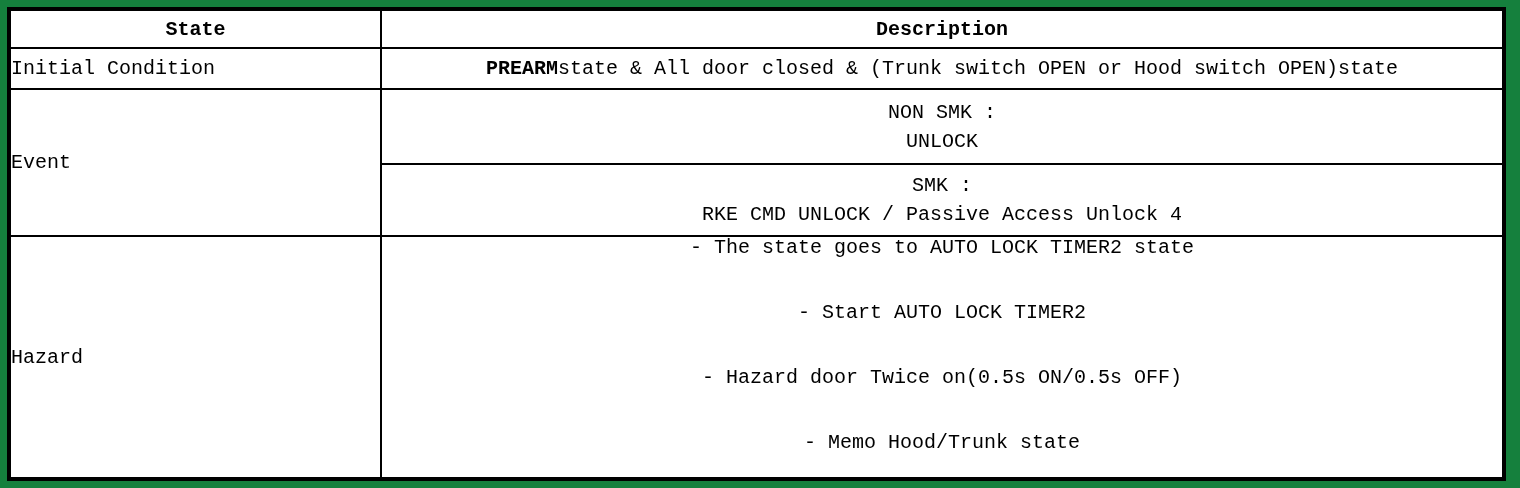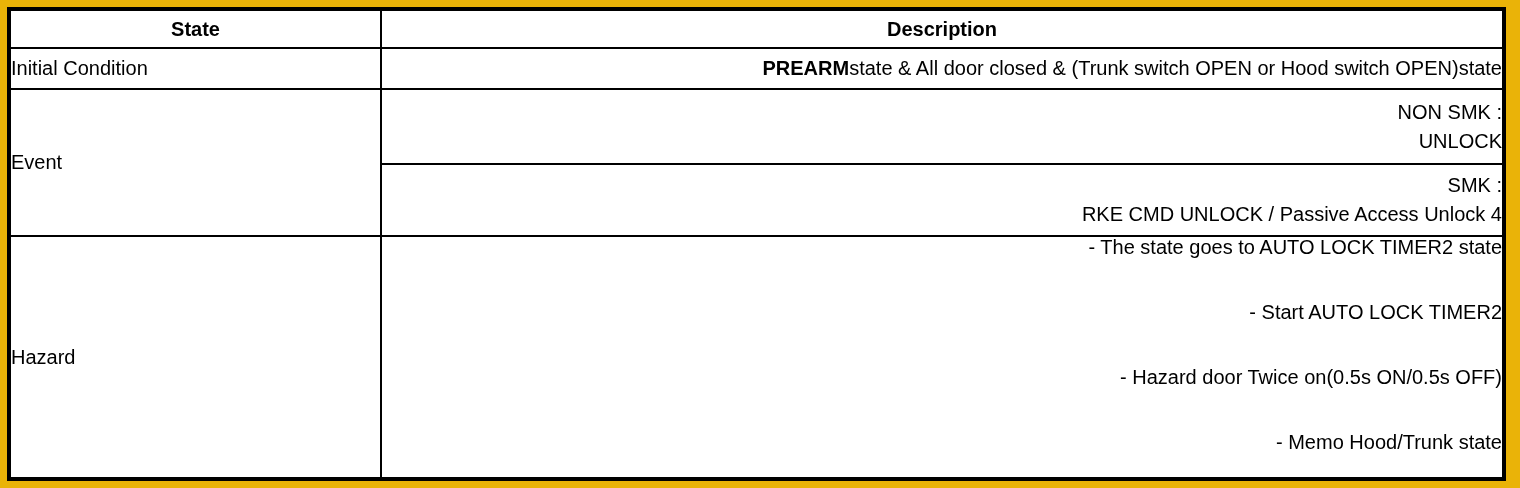--- a/index.html
+++ b/index.html
@@ -8,22 +8,23 @@
     background: #ffffff;
     width: 1520px;
     height: 488px;
     font-family: "Liberation Sans", sans-serif;
     color: #000000;
   }
   .page {
     position: relative;
     width: 1520px;
     height: 488px;
-    background: #eab308;
+    background: #15803d;
     overflow: hidden;
+    font-family: Liberation Mono, monospace;
   }
   table.spec-table {
     position: absolute;
     left: 7px;
     top: 7px;
     width: 1499px;
     height: 471px;
     border-collapse: collapse;
     table-layout: fixed;
     background: #ffffff;
@@ -50,21 +51,21 @@
     text-align: center;
     vertical-align: middle;
     font-size: 21px;
   }
   td.state-cell {
     text-align: left;
     vertical-align: middle;
     font-weight: normal;
   }
   td.desc-cell {
-    text-align: right;
+    text-align: center;
     vertical-align: middle;
     padding-left: 7px;
     padding-right: 6px;
   }
   td.desc-cell .line {
     line-height: 29px;
     white-space: nowrap;
   }
   td.action-cell {
     vertical-align: top;

